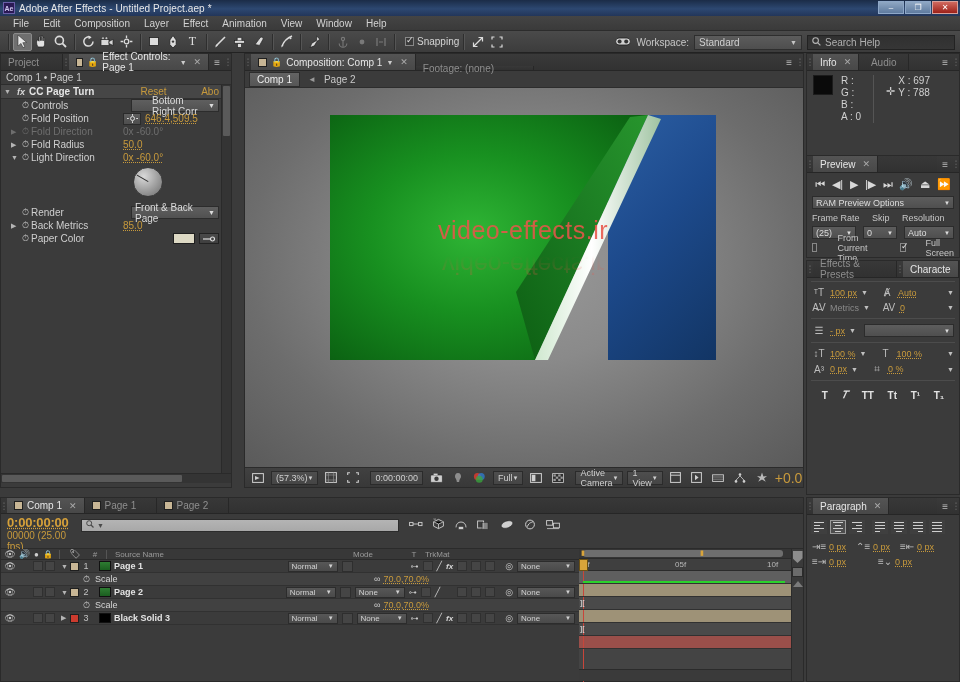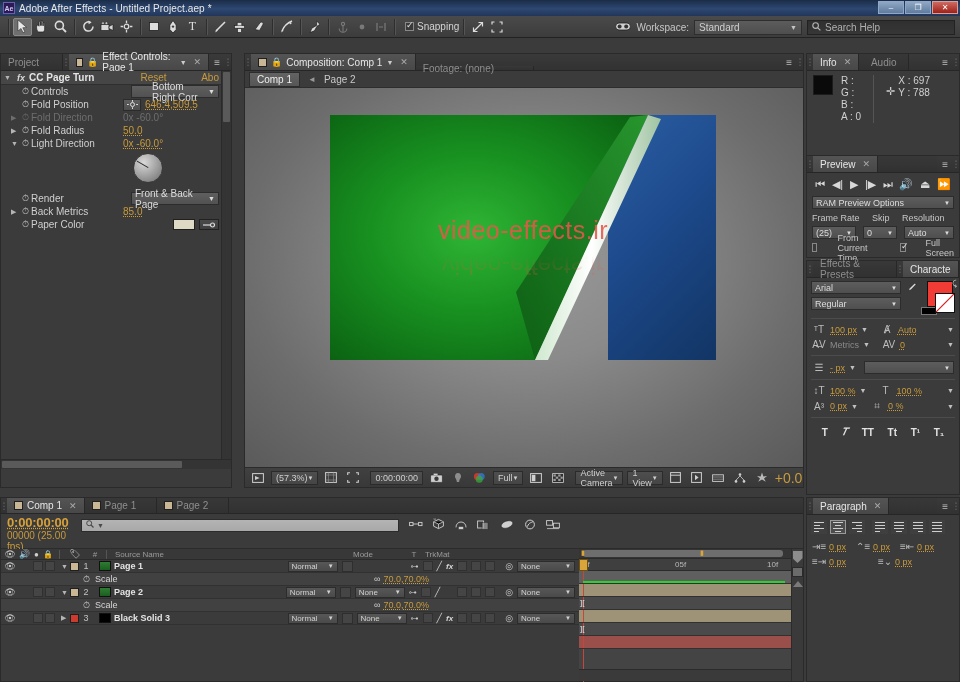--- a/index.html
+++ b/index.html
@@ -215,20 +215,31 @@
   <div class="titlebar">
     <div class="ae-logo">Ae</div>
     <div class="titletext">Adobe After Effects - Untitled Project.aep *</div>
     <div class="wincontrols">
       <div class="wb">–</div>
       <div class="wb">❐</div>
       <div class="wb close">✕</div>
     </div>
   </div>
 
+  <div class="menubar">
+    <div class="menuitem">File</div>
+    <div class="menuitem">Edit</div>
+    <div class="menuitem">Composition</div>
+    <div class="menuitem">Layer</div>
+    <div class="menuitem">Effect</div>
+    <div class="menuitem">Animation</div>
+    <div class="menuitem">View</div>
+    <div class="menuitem">Window</div>
+    <div class="menuitem">Help</div>
+  </div>
 
   <div class="toolbar">
     <div class="tsep"></div>
     <div class="tool sel">
       <svg width="11" height="13" viewBox="0 0 11 13">
           <path d="M1 0 L1 11 L4 8.4 L6 12.6 L7.8 11.8 L5.8 7.7 L9.6 7.4 Z" fill="#e8e8e8" stroke="#222" stroke-width=".5"></path>
         </svg>
     </div>
     <div class="tool">
       <svg width="13" height="13" viewBox="0 0 13 13">
@@ -381,20 +392,21 @@
         <span class="swatch"></span>
         <span class="lock">🔒</span>
         <span>Effect Controls: Page 1</span>
         <span class="arrow" style="font-size:7px;color:#ccc;">▼</span>
         <span class="x">✕</span>
       </div>
       <div class="panelmenu">≡</div>
       <span class="grip">⋮</span>
     </div>
 
+    <div class="ec-crumb">Comp 1 • Page 1</div>
 
     <div class="ec-body">
 
       <div class="ec-header">
         <span class="tri">▼</span>
         <span class="fx">fx</span>
         <span class="name">CC Page Turn</span>
         <span class="reset">Reset</span>
         <span class="abo">Abo</span>
       </div>
@@ -769,47 +781,20 @@
         <span>Effects &amp; Presets</span>
       </div>
       <span class="grip">⋮</span>
       <div class="tab active">
         <span>Characte</span>
       </div>
       <div class="panelmenu">≡</div>
 
     </div>
 
-    <div style="display:flex;padding:3px 4px 0 4px;gap:4px;">
-      <div style="flex:1;display:flex;flex-direction:column;gap:3px;">
-        <div class="cfield">
-          <span>Arial</span>
-          <span style="margin-left:auto;font-size:6px;">▼</span>
-        </div>
-        <div class="cfield">
-          <span>Regular</span>
-          <span style="margin-left:auto;font-size:6px;">▼</span>
-        </div>
-      </div>
-      <div style="width:12px;display:flex;align-items:flex-start;justify-content:center;padding-top:1px;">
-        <svg width="11" height="13" viewBox="0 0 11 13">
-            <path d="M8.6 1.2 L10 2.6 L4.8 8 L2.6 8.6 L3.2 6.4 Z" fill="#d7d7d7" stroke="#1e1e1e" stroke-width=".6"></path>
-          </svg>
-      </div>
-      <div class="colorstack">
-        <div class="bwsw"></div>
-        <div class="cs-fill"></div>
-        <div class="cs-str">
-          <svg width="18" height="18" viewBox="0 0 18 18">
-              <line x1="0" y1="18" x2="18" y2="0" stroke="#d02020" stroke-width="1.2"></line>
-            </svg>
-        </div>
-        <span style="position:absolute;right:-2px;top:-2px;font-size:8px;color:#ddd;">⤹</span>
-      </div>
-    </div>
 
     <div class="hr-c"></div>
 
     <div class="char-row">
       <span class="ch-icon">ᵀT</span>
       <span class="ch-val">100 px</span>
       <span class="ch-ar">▼</span>
       <span class="ch-icon" style="margin-left:8px;">Ⱥ</span>
       <span class="ch-val">Auto</span>
       <span class="ch-ar" style="margin-left:auto;">▼</span>

